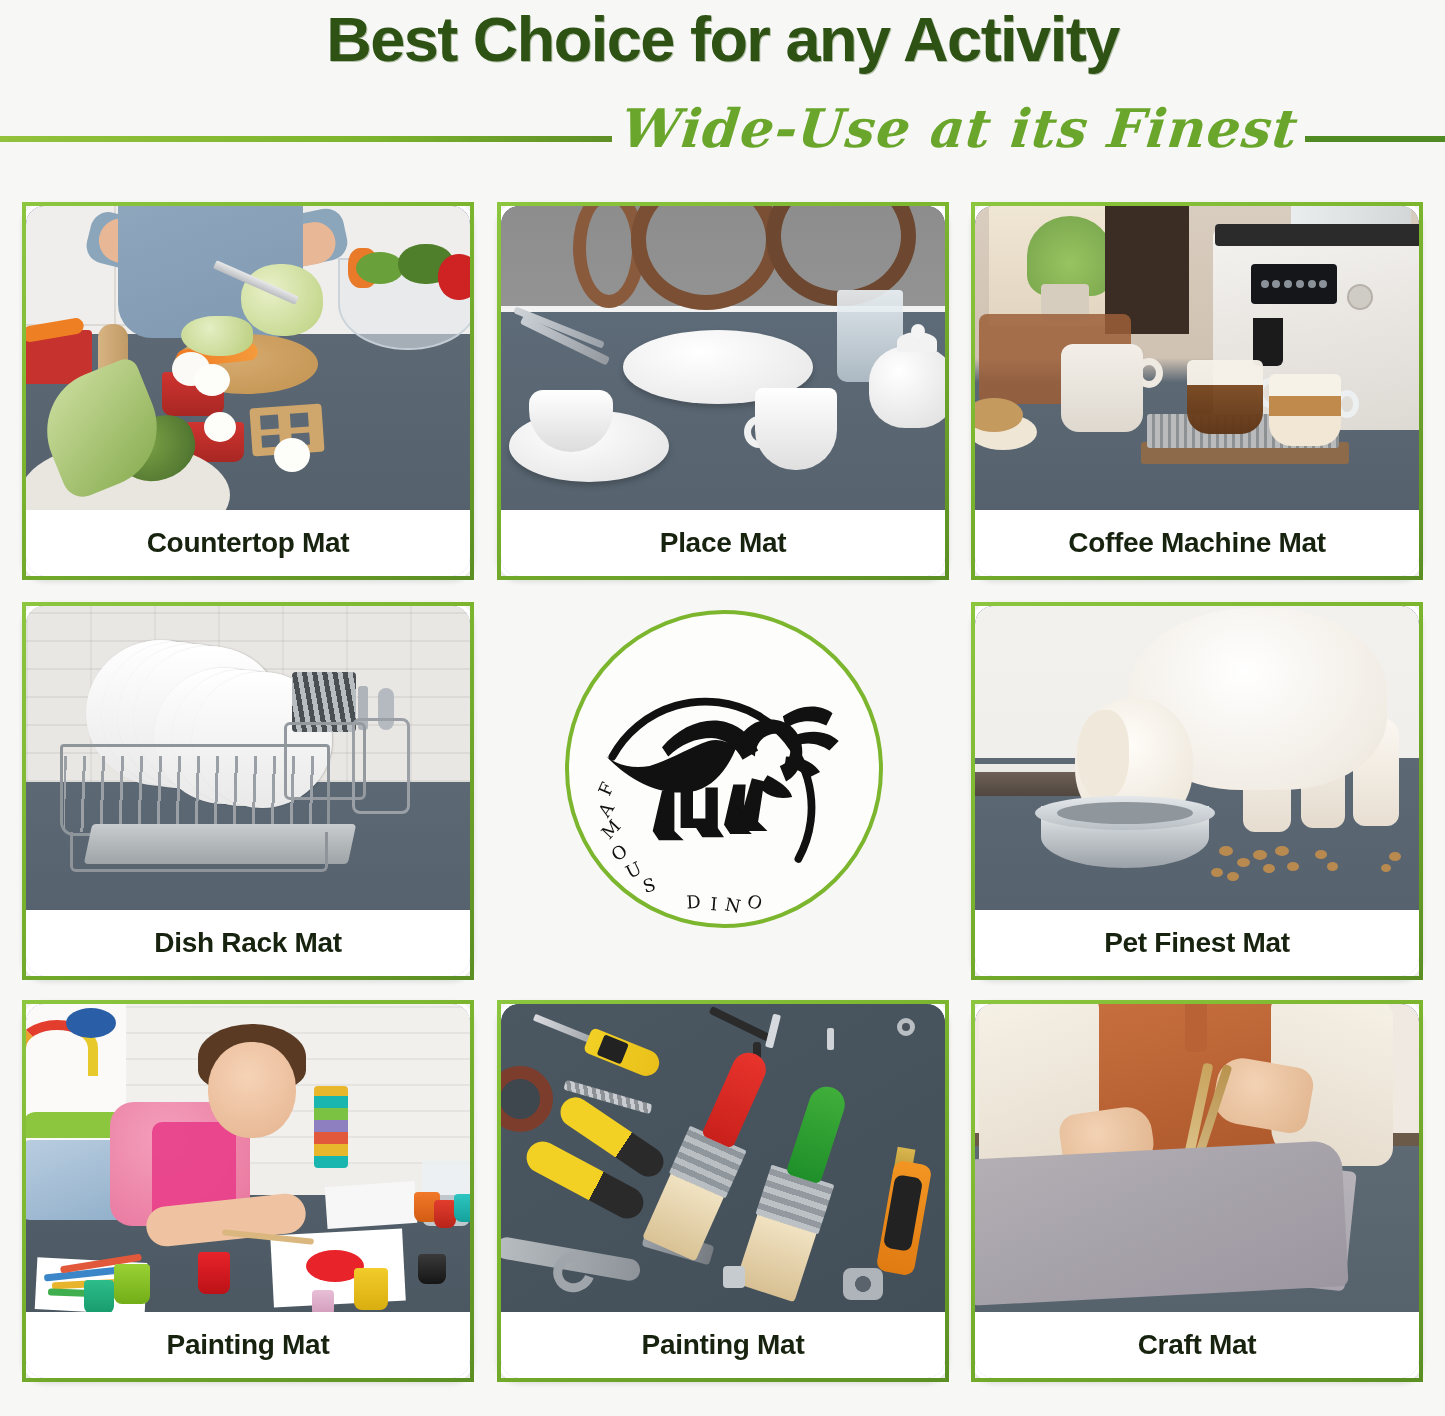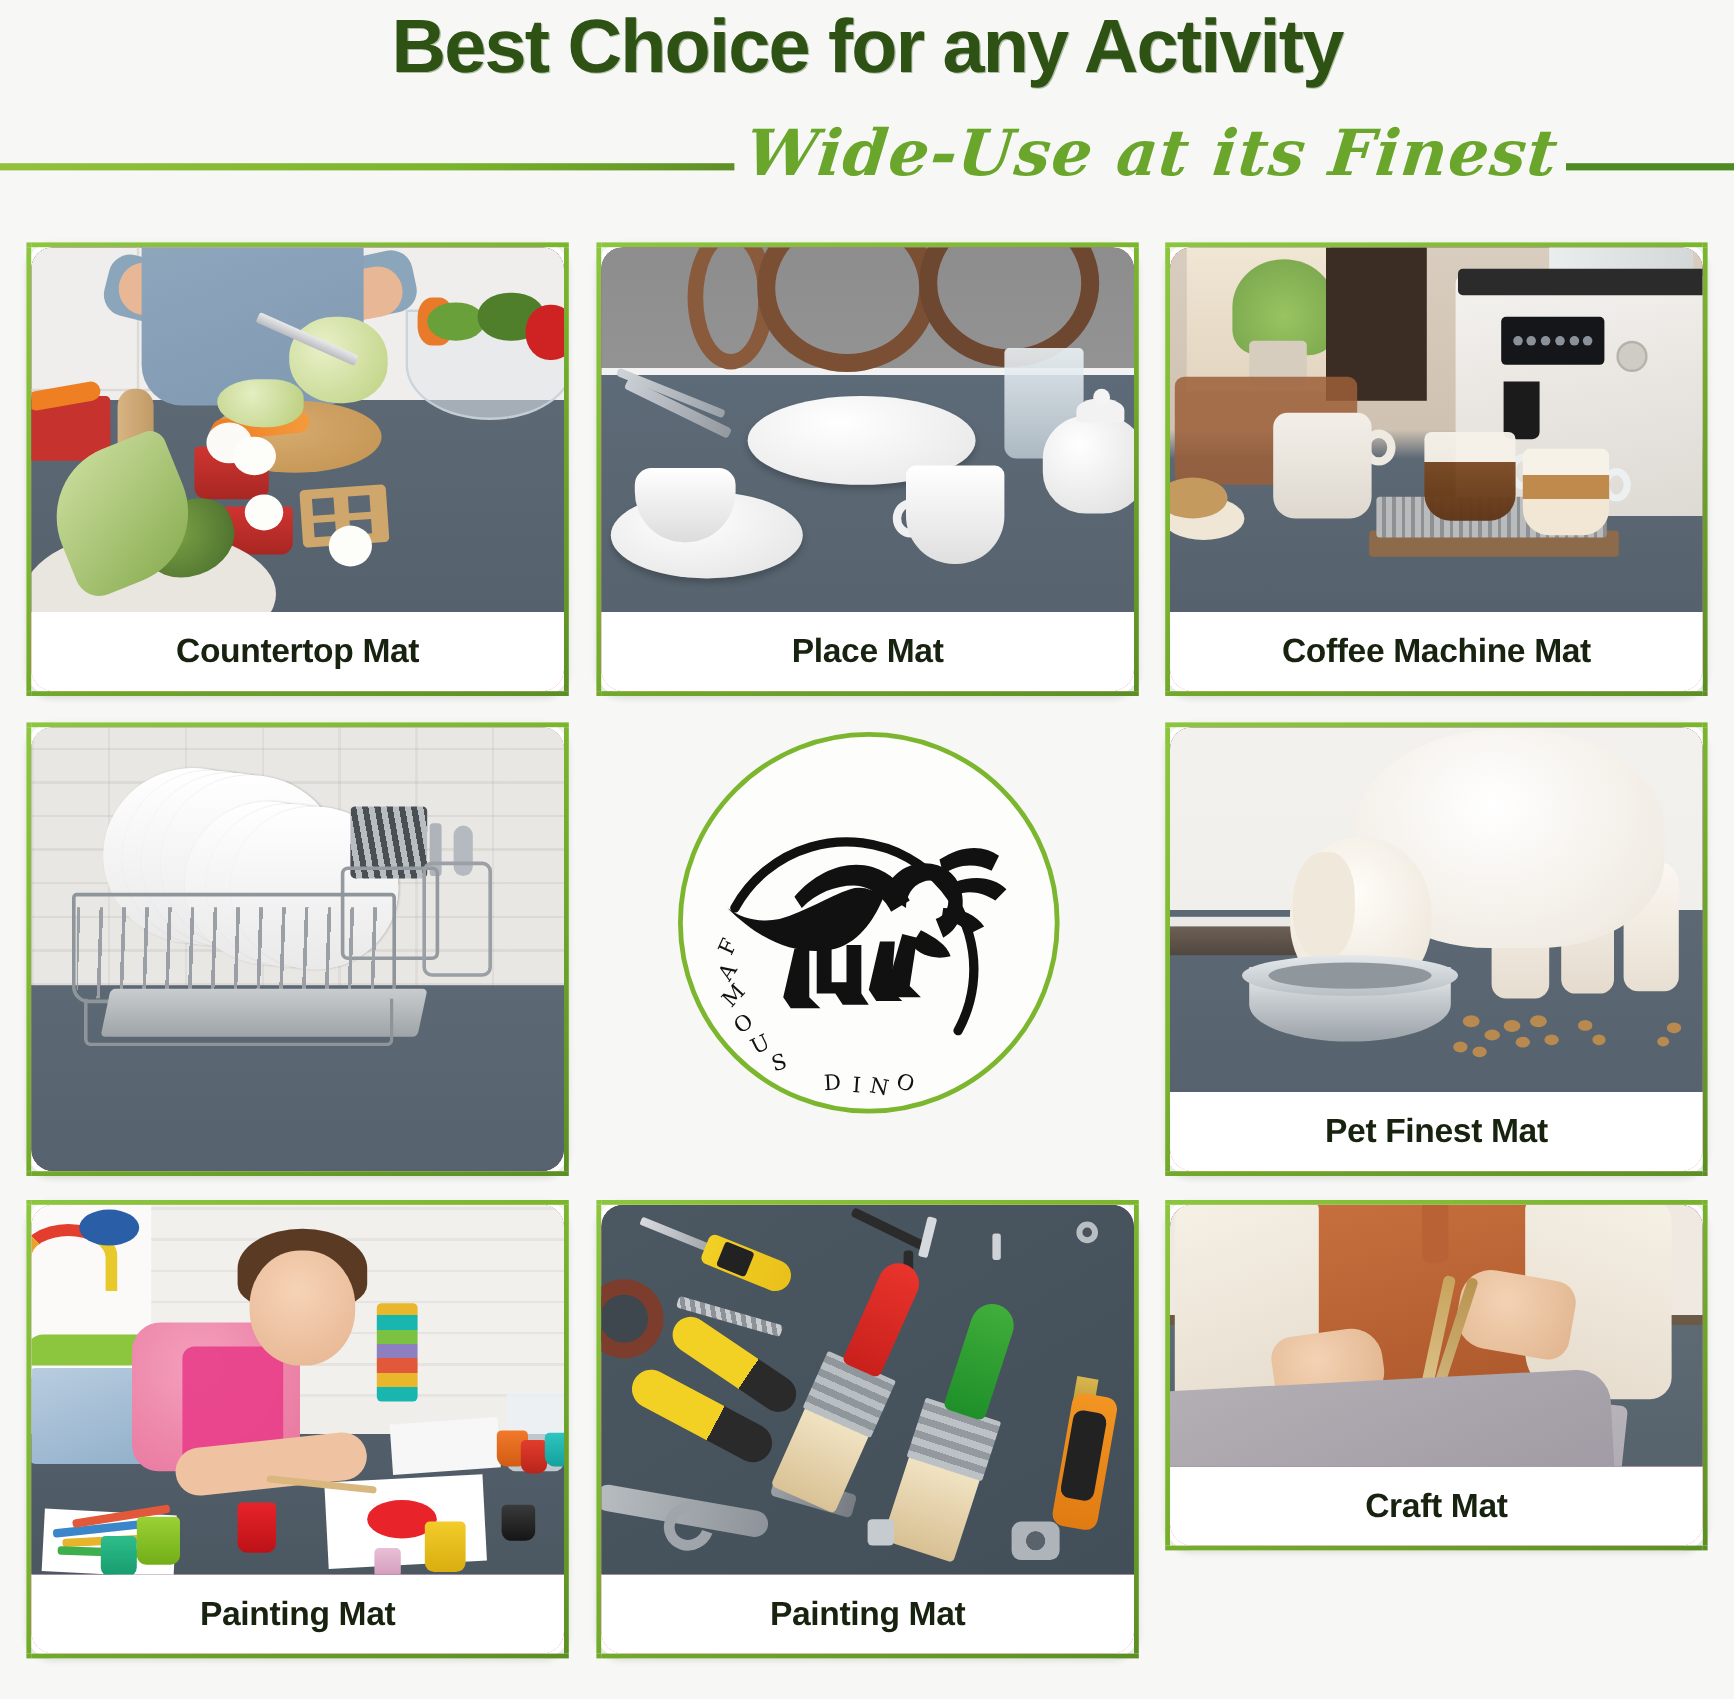--- a/index.html
+++ b/index.html
@@ -55,21 +55,21 @@
     border-radius:22px;
     overflow:hidden;
     background:#fff;
     box-shadow:0 2px 5px rgba(0,0,0,0.10);
   }
   .card-inner {
     width:100%; height:100%;
     border-radius:18px;
     overflow:hidden;
     display:flex; flex-direction:column;
-    background:#ec4899;
+    background:#c4b5fd;
   }
   .photo { position:relative; flex:1 1 auto; overflow:hidden; background:#5b6a78; }
   .caption {
     flex:0 0 66px; background:#fff;
     display:flex; align-items:center; justify-content:center;
     font-size:28px; font-weight:bold; color:#17220f;
     letter-spacing:-0.3px;
   }
 
   
@@ -397,20 +397,21 @@
         <div class="abs cut"></div>
           <div class="abs fork"></div>
           <div class="abs spoon"></div>
         <div class="abs cutcage"></div>
           <div class="abs sidecage"></div>
         <div class="abs basket"></div>
         <div class="abs wires"></div>
         <div class="abs tray"></div>
         <div class="abs legs"></div>
       </div>
+      <div class="caption">Dish Rack Mat</div>
     </div>
   </div>
 
   <div class="logo-wrap" style="left:565px;top:430px;width:318px;height:318px;">
     <div class="logo-circle">
       <svg class="logo-svg" viewBox="0 0 200 200">
         <path d="M28,92 A62,62 0 1 1 148,158" fill="none" stroke="#111" stroke-width="5" stroke-linecap="round"></path>
         <path d="M24,92 C44,112 64,118 82,114 C96,110 104,96 108,86
                  C102,82 96,80 90,82 C78,86 66,94 52,98 C42,100 32,98 24,92 Z" fill="#111"></path>
         <path d="M60,86 C72,72 88,66 102,70 C112,73 118,80 122,88
@@ -548,21 +549,21 @@
         <div class="abs blade"></div>
           <div class="abs cutter"></div>
           <div class="abs cutter-b"></div>
         <div class="abs nut"></div>
           <div class="abs bolt"></div>
       </div>
       <div class="caption">Painting Mat</div>
     </div>
   </div>
 
-  <div class="card c8" style="left:971px;top:820px;width:452px;height:292px;">
+  <div class="card c8" style="left:971px;top:820px;width:452px;height:382px;">
     <div class="card-inner">
       <div class="photo">
         <div class="abs bg"></div>
         <div class="abs apron"></div>
           <div class="abs neckstrap"></div>
         <div class="abs sleeve-l"></div>
           <div class="abs sleeve-r"></div>
         <div class="abs hand-r"></div>
         <div class="abs scissor1"></div>
           <div class="abs scissor2"></div>

